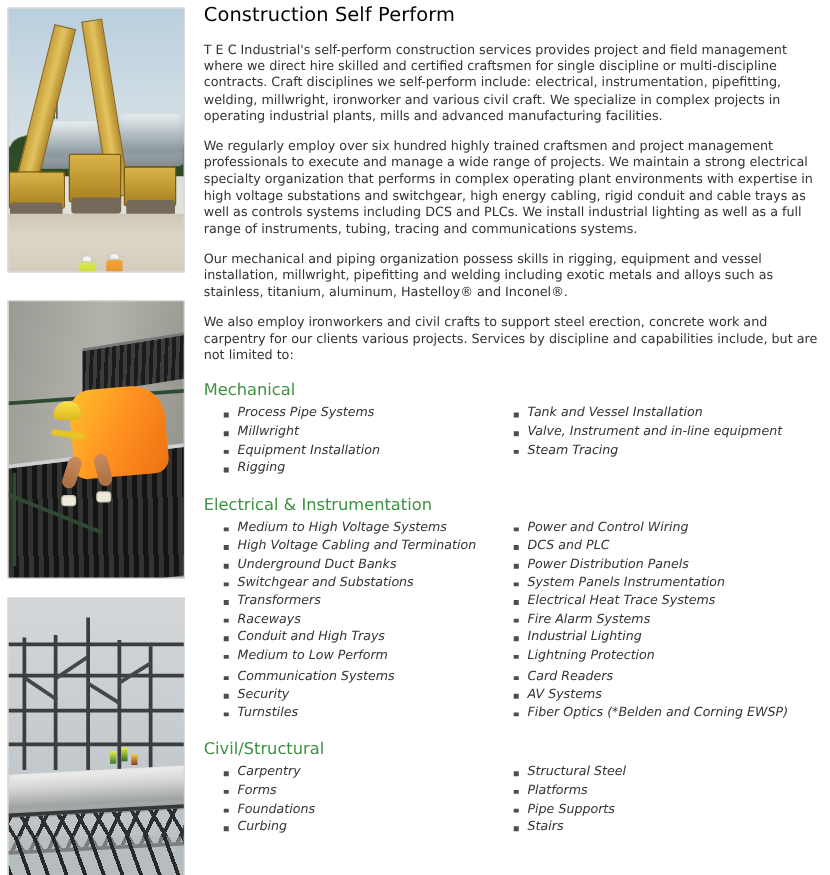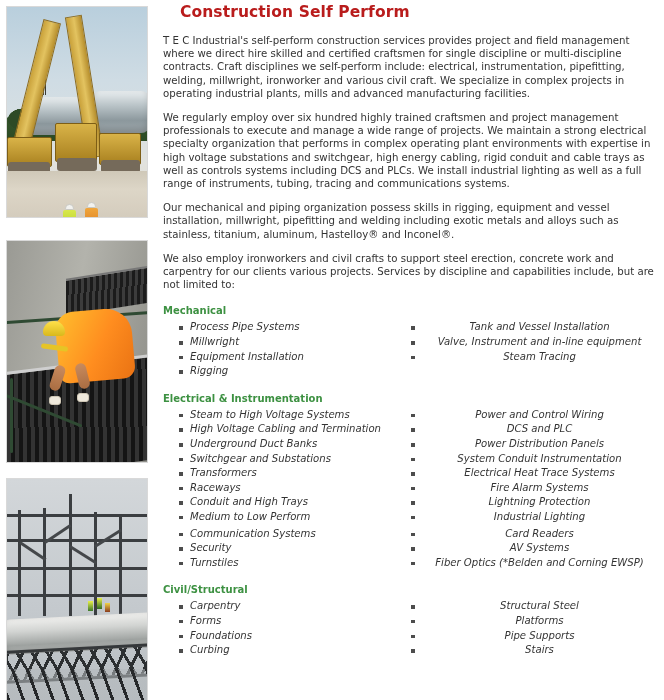--- a/index.html
+++ b/index.html
@@ -212,49 +212,49 @@
   }
 
   
   .content {
     position: absolute;
     left: 163px;
     top: 0;
     width: 494px;
   }
   h1.page-title {
-    margin: 3px 0 13px 17px;
+    margin: 3px 0 13px 0;
     font-size: 15.5px;
-    font-weight: bold;
-    color: #b91c1c;
+    font-weight: normal;
+    color: #000000;
     letter-spacing: .1px;
   }
   p.body-para {
     margin: 0 0 11px 0;
     font-size: 10.2px;
     line-height: 13.2px;
     color: #333333;
     text-align: left;
   }
   h2.section-title {
     margin: 14px 0 4px 0;
-    font-size: 10px;
-    font-weight: bold;
+    font-size: 13px;
+    font-weight: normal;
     color: #3d9142;
   }
   .section {
     margin-bottom: 2px;
   }
   .cols {
     display: flex;
     width: 100%;
     font-style: italic;
   }
   .col-left  { width: 232px; }
-  .col-right { width: 262px; text-align: center; }
+  .col-right { width: 262px; }
   ul.svc-list {
     list-style: none;
     margin: 0;
     padding: 0 0 0 16px;
   }
   ul.svc-list li {
     position: relative;
     font-size: 10.1px;
     line-height: 14.6px;
     color: #333333;
@@ -380,40 +380,40 @@
           </ul>
         </div>
       </div>
     </div>
 
     <div class="section">
       <h2 class="section-title">Electrical &amp; Instrumentation</h2>
       <div class="cols">
         <div class="col-left">
           <ul class="svc-list">
-            <li>Steam to High Voltage Systems</li>
+            <li>Medium to High Voltage Systems</li>
             <li>High Voltage Cabling and Termination</li>
             <li>Underground Duct Banks</li>
             <li>Switchgear and Substations</li>
             <li>Transformers</li>
             <li>Raceways</li>
             <li>Conduit and High Trays</li>
             <li>Medium to Low Perform</li>
           </ul>
         </div>
         <div class="col-right">
           <ul class="svc-list">
             <li>Power and Control Wiring</li>
             <li>DCS and PLC</li>
             <li>Power Distribution Panels</li>
-            <li>System Conduit Instrumentation</li>
+            <li>System Panels Instrumentation</li>
             <li>Electrical Heat Trace Systems</li>
             <li>Fire Alarm Systems</li>
+            <li>Industrial Lighting</li>
             <li>Lightning Protection</li>
-            <li>Industrial Lighting</li>
           </ul>
         </div>
       </div>
     </div>
 
     <div class="section">
       <div class="cols">
         <div class="col-left">
           <ul class="svc-list">
             <li>Communication Systems</li>

